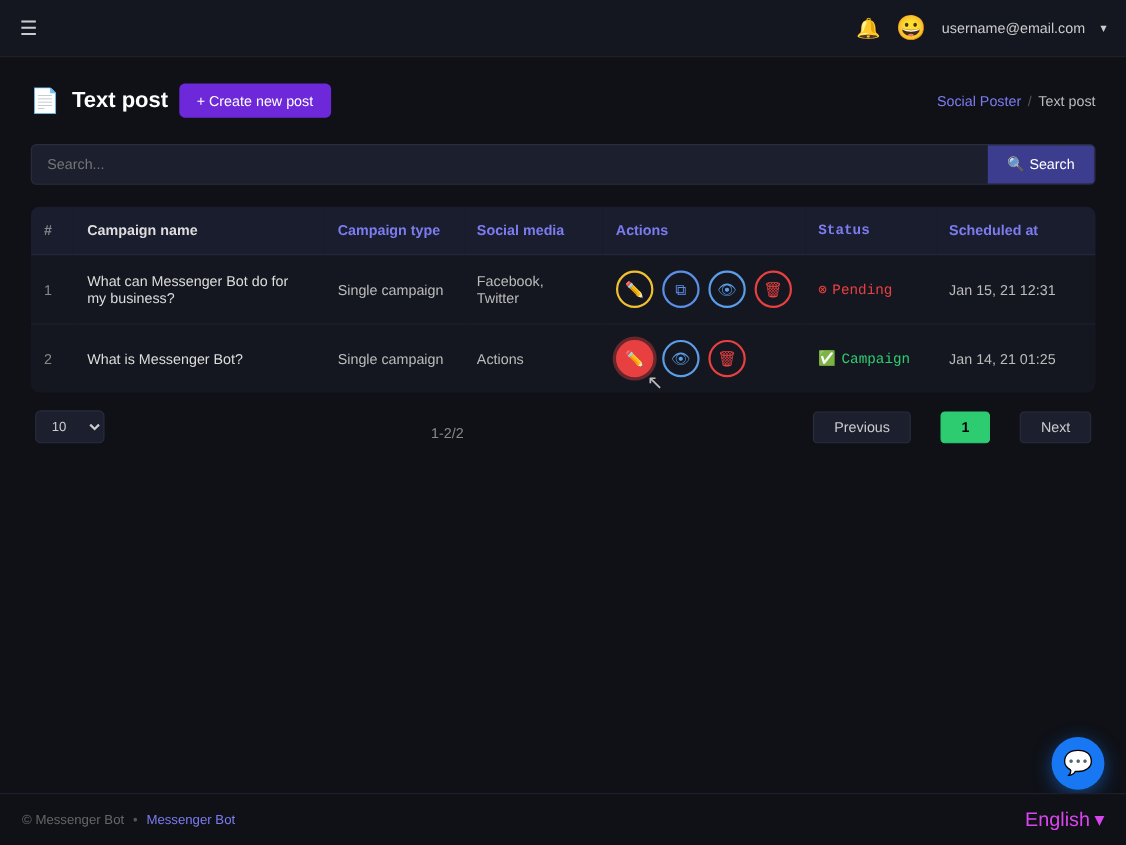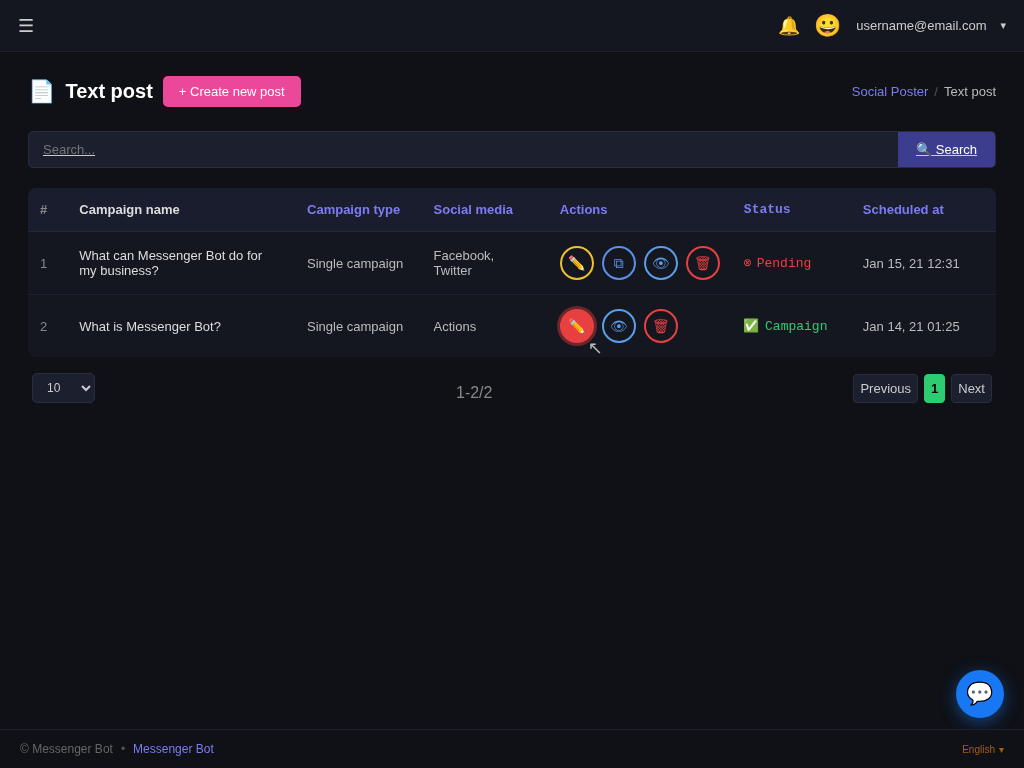--- a/index.html
+++ b/index.html
@@ -43,21 +43,21 @@
       margin-bottom: 24px;
     }
     .page-title-group { display: flex; align-items: center; gap: 10px; }
     .page-title-icon { color: #2ecc71; font-size: 22px; }
     .page-title {
       color: #fff;
       font-size: 20px;
       font-weight: bold;
     }
     .create-btn {
-      background: #ec4899;
+      background: #6d28d9;
       color: #fff;
       border: none;
       border-radius: 5px;
       padding: 8px 16px;
       cursor: pointer;
       font-size: 13px;
       display: flex;
       align-items: center;
       gap: 6px;
     }
@@ -79,21 +79,20 @@
       gap: 10px;
       margin-bottom: 20px;
     }
     .search-input-wrap {
       flex: 1;
       display: flex;
       background: #1c1f2e;
       border: 1px solid #2a2d3e;
       border-radius: 5px;
       overflow: hidden;
-      text-decoration: underline;
     }
     .search-input {
       flex: 1;
       background: transparent;
       border: none;
       outline: none;
       color: #ccc;
       padding: 10px 14px;
       font-size: 13px;
     }
@@ -200,30 +199,31 @@
     }
     .per-page-select {
       background: #1c1f2e;
       border: 1px solid #2a2d3e;
       color: #ccc;
       border-radius: 5px;
       padding: 6px 10px;
       font-size: 12px;
       cursor: pointer;
     }
-    .pagination-info { color: #888; font-size: 16px; margin-top: 10px; }
+    .pagination-info { color: #888; font-size: 13px; margin-top: 10px; }
     .pagination-btns { display: flex; align-items: center; gap: 6px; }
     .page-btn {
       background: #1c1f2e;
       color: #ccc;
       border: 1px solid #2a2d3e;
       border-radius: 4px;
-      padding: 6px 6px;
-      cursor: pointer;
-      font-size: 13px;
+      padding: 6px 18px;
+      cursor: pointer;
+      font-size: 13px;
+      margin-left: 21px;
     }
     .page-btn.active {
       background: #2ecc71;
       color: #000;
       border-color: #2ecc71;
       font-weight: bold;
     }
 
     
     .footer {
@@ -240,22 +240,22 @@
       font-size: 12px;
       color: #666;
     }
     .footer-left { display: flex; align-items: flex-start; gap: 8px; }
     .footer-link { color: #7c7cf0; text-decoration: none; }
     .footer-dot { color: #555; }
     .footer-right { display: flex; align-items: center; gap: 8px; }
     .lang-btn {
       background: transparent;
       border: none;
-      color: #a16207;
-      font-size: 10px;
+      color: #d946ef;
+      font-size: 18px;
       cursor: pointer;
       display: flex;
       align-items: center;
       gap: 4px;
     }
     .messenger-fab {
       position: fixed;
       bottom: 50px;
       right: 20px;
       width: 48px;

